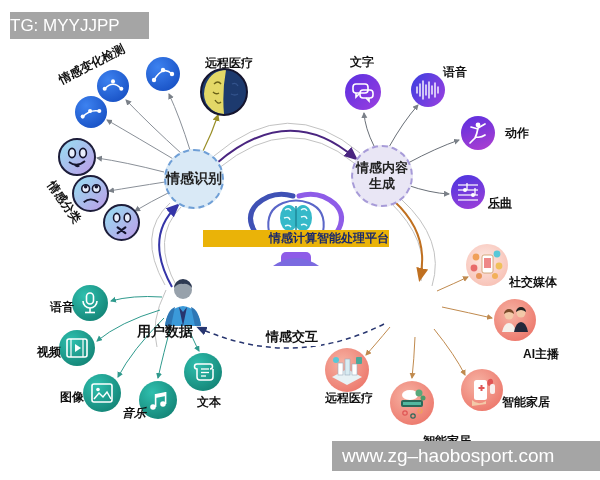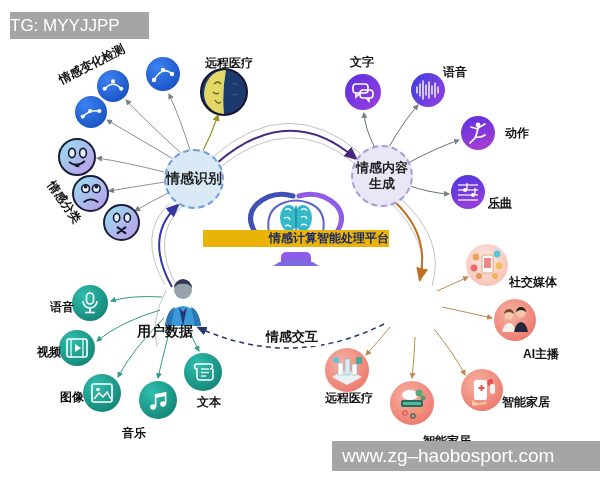--- a/index.html
+++ b/index.html
@@ -310,21 +310,21 @@
     <rect x="17" y="8" width="5" height="16" fill="#d8ecf2" stroke="#9ab" stroke-width="0.6"></rect>
     <rect x="24" y="13" width="5" height="11" fill="#fff" stroke="#9ab" stroke-width="0.6"></rect>
     <rect x="28" y="6" width="6" height="7" rx="1" fill="#4aa89a"></rect>
     <circle cx="8" cy="9" r="3" fill="#58c8d8"></circle>
   </svg>
 </div>
 
 <div class="lbl center" style="left:62px;top:307px;">语音</div>
 <div class="lbl center" style="left:49px;top:340px;margin-top:12px;">视频</div>
 <div class="lbl center" style="left:72px;top:397px;">图像</div>
-<div class="lbl center" style="left:134px;top:433px;">音乐</div>
+<div class="lbl center" style="left:134px;top:413px;font-style:italic;">音乐</div>
 <div class="lbl center" style="left:209px;top:402px;">文本</div>
 
 <div class="circ teal" style="left:72px;top:285px;width:36px;height:36px;">
   <svg width="22" height="24" viewBox="0 0 22 24">
     <rect x="7.5" y="2" width="7" height="11" rx="3.5" fill="none" stroke="#fff" stroke-width="1.6"></rect>
     <path d="M 4,10 a 7,7 0 0 0 14,0" fill="none" stroke="#fff" stroke-width="1.6"></path>
     <line x1="11" y1="17" x2="11" y2="21" stroke="#fff" stroke-width="1.6"></line>
     <line x1="6" y1="21.5" x2="16" y2="21.5" stroke="#fff" stroke-width="1.6"></line>
   </svg>
 </div>

